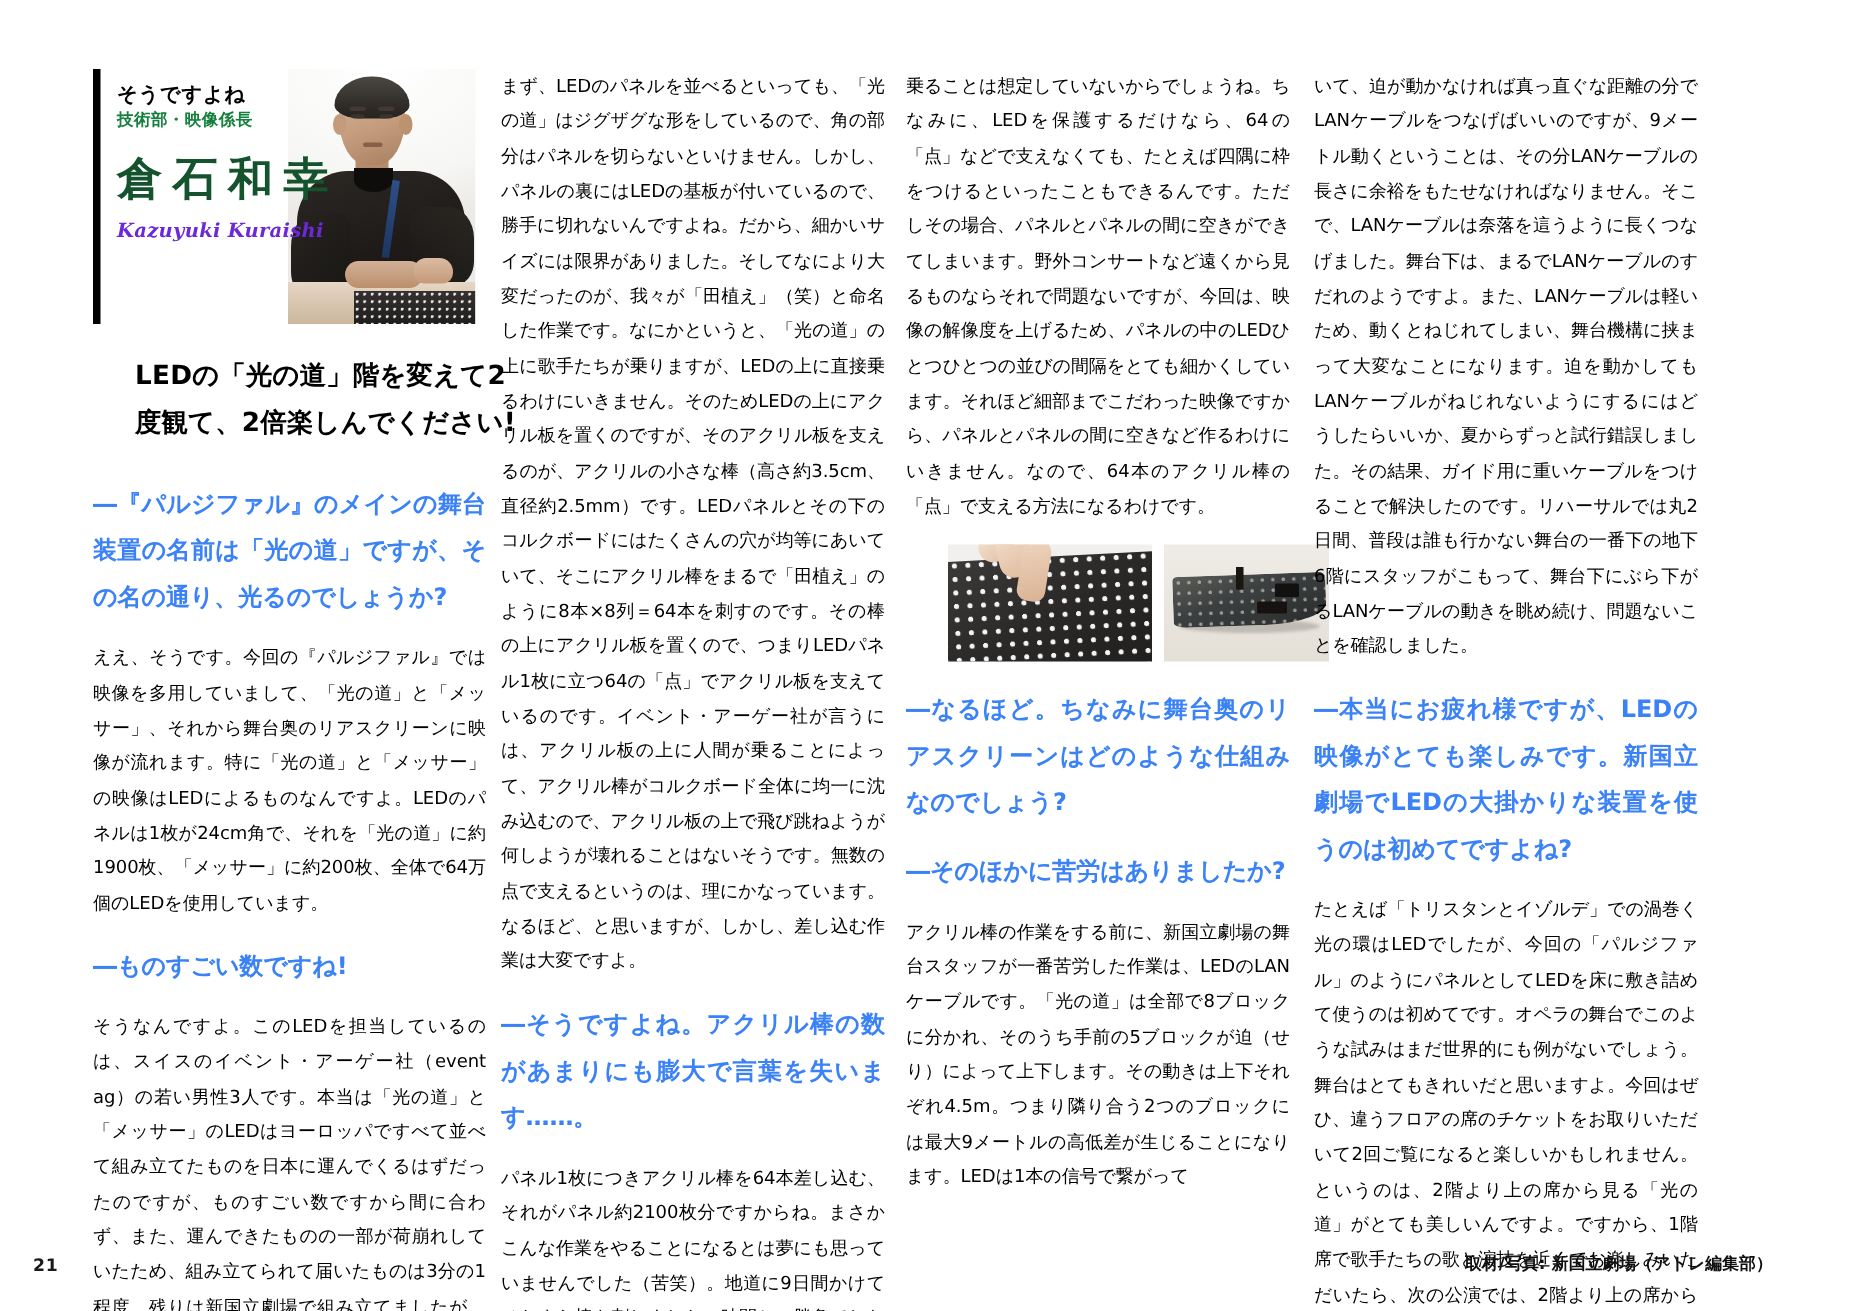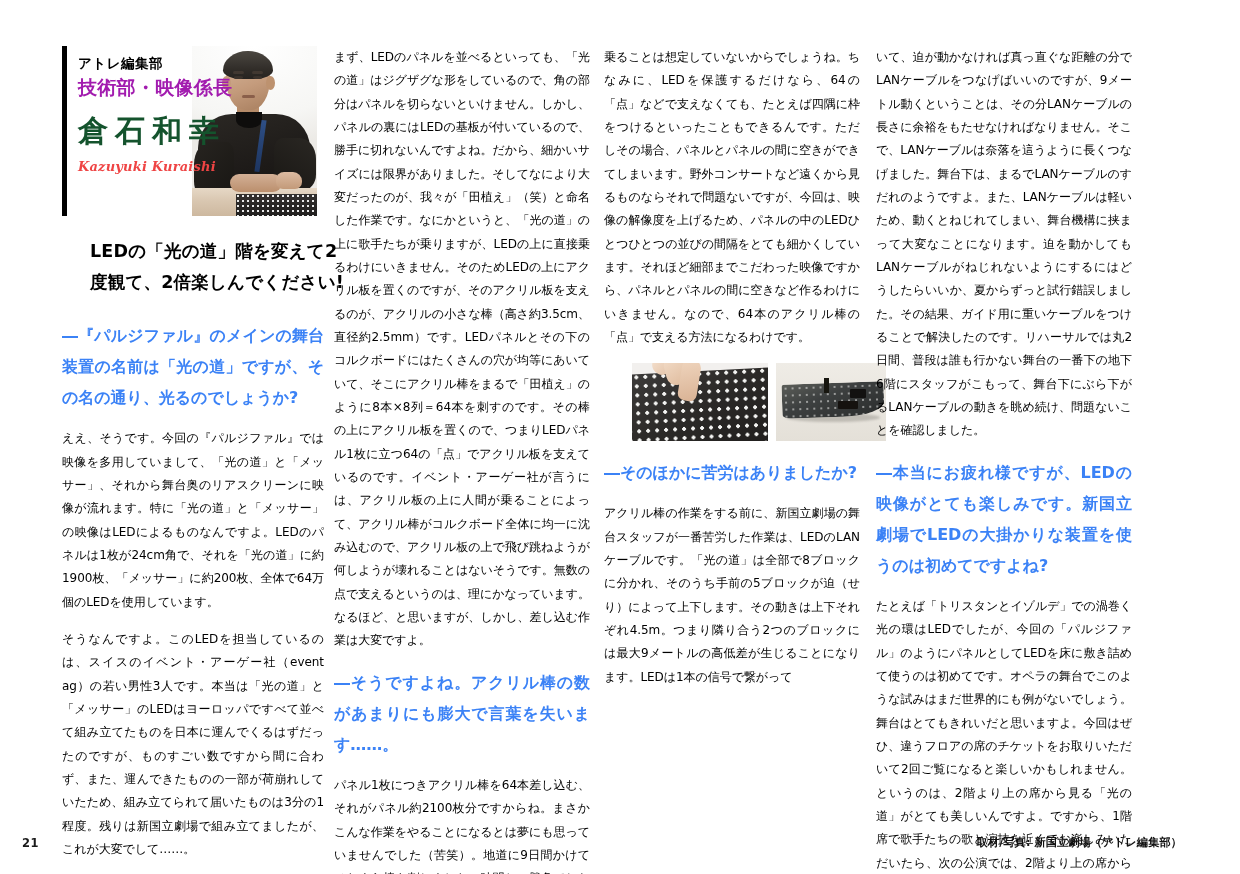--- a/index.html
+++ b/index.html
@@ -48,44 +48,45 @@
   }
   .profile-org {
     font-size: 13.5px;
     font-weight: bold;
     letter-spacing: 0.5px;
     line-height: 1.45;
     color: #000;
     white-space: nowrap;
   }
   .profile-role {
-    font-size: 19px;
+    font-size: 11px;
     font-weight: bold;
     letter-spacing: 0.3px;
     line-height: 1.45;
-    color: #a21caf;
+    color: #15803d;
     white-space: nowrap;
+    font-family: Liberation Mono, monospace;
   }
   .profile-name {
     font-size: 30px;
     font-weight: bold;
     letter-spacing: 7px;
     line-height: 1.35;
     margin-top: 10px;
     color: #14532d;
     white-space: nowrap;
   }
   .profile-name-roman {
     font-family: "DejaVu Serif", "Liberation Serif", serif;
     font-style: italic;
     font-size: 13px;
     font-weight: bold;
     letter-spacing: 0.2px;
     margin-top: 7px;
-    color: #ef4444;
+    color: #6d28d9;
     white-space: nowrap;
   }
 
   
   .portrait {
     position: absolute;
     right: 0px;
     top: 0px;
     width: 125px;
     height: 170px;
@@ -461,32 +462,33 @@
       <div class="eye-r"></div>
       <div class="mouth"></div>
       <div class="lanyard"></div>
       <div class="table"></div>
       <div class="panel"></div>
       <div class="forearm"></div>
       <div class="hand"></div>
     </div>
 
     <div class="profile-text">
-      <div class="profile-org">アトレ編集部</div>
+      <div class="profile-org">そうですよね</div>
       <div class="profile-role">技術部・映像係長</div>
       <div class="profile-name">倉石和幸</div>
       <div class="profile-name-roman">Kazuyuki Kuraishi</div>
     </div>
   </div>
 
   <div class="headline">LEDの「光の道」階を変えて2度観て、2倍楽しんでください!</div>
 
   <div class="col" id="col1">
     <p class="q">―『パルジファル』のメインの舞台装置の名前は「光の道」ですが、その名の通り、光るのでしょうか?</p>
     <p class="para">ええ、そうです。今回の『パルジファル』では映像を多用していまして、「光の道」と「メッサー」、それから舞台奥のリアスクリーンに映像が流れます。特に「光の道」と「メッサー」の映像はLEDによるものなんですよ。LEDのパネルは1枚が24cm角で、それを「光の道」に約1900枚、「メッサー」に約200枚、全体で64万個のLEDを使用しています。</p>
+    <p class="q">―ものすごい数ですね!</p>
     <p class="para">そうなんですよ。このLEDを担当しているのは、スイスのイベント・アーゲー社（event ag）の若い男性3人です。本当は「光の道」と「メッサー」のLEDはヨーロッパですべて並べて組み立てたものを日本に運んでくるはずだったのですが、ものすごい数ですから間に合わず、また、運んできたものの一部が荷崩れしていたため、組み立てられて届いたものは3分の1程度。残りは新国立劇場で組み立てましたが、これが大変でして……。</p>
 
   </div>
 
   <div class="col" id="col2">
     <p class="para">まず、LEDのパネルを並べるといっても、「光の道」はジグザグな形をしているので、角の部分はパネルを切らないといけません。しかし、パネルの裏にはLEDの基板が付いているので、勝手に切れないんですよね。だから、細かいサイズには限界がありました。そしてなにより大変だったのが、我々が「田植え」（笑）と命名した作業です。なにかというと、「光の道」の上に歌手たちが乗りますが、LEDの上に直接乗るわけにいきません。そのためLEDの上にアクリル板を置くのですが、そのアクリル板を支えるのが、アクリルの小さな棒（高さ約3.5cm、直径約2.5mm）です。LEDパネルとその下のコルクボードにはたくさんの穴が均等にあいていて、そこにアクリル棒をまるで「田植え」のように8本×8列＝64本を刺すのです。その棒の上にアクリル板を置くので、つまりLEDパネル1枚に立つ64の「点」でアクリル板を支えているのです。イベント・アーゲー社が言うには、アクリル板の上に人間が乗ることによって、アクリル棒がコルクボード全体に均一に沈み込むので、アクリル板の上で飛び跳ねようが何しようが壊れることはないそうです。無数の点で支えるというのは、理にかなっています。なるほど、と思いますが、しかし、差し込む作業は大変ですよ。</p>
     <p class="q">―そうですよね。アクリル棒の数があまりにも膨大で言葉を失います……。</p>
     <p class="para">パネル1枚につきアクリル棒を64本差し込む、それがパネル約2100枚分ですからね。まさかこんな作業をやることになるとは夢にも思っていませんでした（苦笑）。地道に9日間かけてひたすら棒を刺しました。時間との勝負でしたね。日本でLEDを扱う会社の人によれば、アクリル棒を使う固定方法は初めて見たと言っていました。日本では、LEDの上に人が</p>
   </div>
 
@@ -502,20 +504,21 @@
       </div>
       <div class="photo photo-board">
         <div class="shadow"></div>
         <div class="pcb"></div>
         <div class="post"></div>
         <div class="chip1"></div>
         <div class="chip2"></div>
       </div>
     </div>
 
+    <p class="q">―なるほど。ちなみに舞台奥のリアスクリーンはどのような仕組みなのでしょう?</p>
     <p class="q">―そのほかに苦労はありましたか?</p>
     <p class="para">アクリル棒の作業をする前に、新国立劇場の舞台スタッフが一番苦労した作業は、LEDのLANケーブルです。「光の道」は全部で8ブロックに分かれ、そのうち手前の5ブロックが迫（せり）によって上下します。その動きは上下それぞれ4.5m。つまり隣り合う2つのブロックには最大9メートルの高低差が生じることになります。LEDは1本の信号で繋がって</p>
   </div>
 
   <div class="col" id="col4">
     <p class="para">いて、迫が動かなければ真っ直ぐな距離の分でLANケーブルをつなげばいいのですが、9メートル動くということは、その分LANケーブルの長さに余裕をもたせなければなりません。そこで、LANケーブルは奈落を這うように長くつなげました。舞台下は、まるでLANケーブルのすだれのようですよ。また、LANケーブルは軽いため、動くとねじれてしまい、舞台機構に挟まって大変なことになります。迫を動かしてもLANケーブルがねじれないようにするにはどうしたらいいか、夏からずっと試行錯誤しました。その結果、ガイド用に重いケーブルをつけることで解決したのです。リハーサルでは丸2日間、普段は誰も行かない舞台の一番下の地下6階にスタッフがこもって、舞台下にぶら下がるLANケーブルの動きを眺め続け、問題ないことを確認しました。</p>
     <p class="q">―本当にお疲れ様ですが、LEDの映像がとても楽しみです。新国立劇場でLEDの大掛かりな装置を使うのは初めてですよね?</p>
     <p class="para">たとえば「トリスタンとイゾルデ」での渦巻く光の環はLEDでしたが、今回の「パルジファル」のようにパネルとしてLEDを床に敷き詰めて使うのは初めてです。オペラの舞台でこのような試みはまだ世界的にも例がないでしょう。舞台はとてもきれいだと思いますよ。今回はぜひ、違うフロアの席のチケットをお取りいただいて2回ご覧になると楽しいかもしれません。というのは、2階より上の席から見る「光の道」がとても美しいんですよ。ですから、1階席で歌手たちの歌と演技を近くでお楽しみいただいたら、次の公演では、2階より上の席から「光の道」の映像をご覧いただくと、舞台を倍お楽しみいただけると思います。2公演計12時間を観るのは大変ですが、お時間が許せばいかがでしょうか。</p>
   </div>
 

